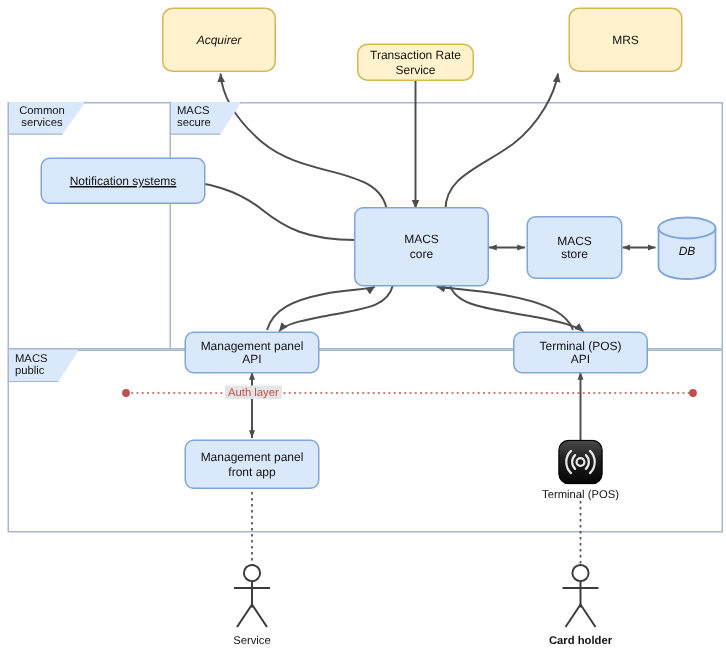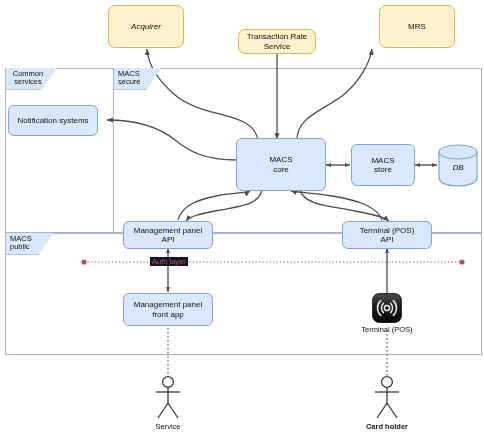--- a/index.html
+++ b/index.html
@@ -118,21 +118,21 @@
     text-align: center;
     font-size: 7.5px;
     color: #111111;
     z-index: 4;
     white-space: nowrap;
   }
   .authlabel {
     position: absolute;
     font-size: 7.5px;
     color: #c0504d;
-    background: #0f172a;
+    background: #e5e5e5;
     padding: 0 2px;
     z-index: 4;
     white-space: nowrap;
   }
 </style>
 </head>
 <body>
 
 <div id="canvas">
 
@@ -216,21 +216,21 @@
     <span class="lbl">Acquirer</span>
   </div>
   <div class="node box-yellow" style="left:238px; top:5px; width:78px; height:25px;margin-top:24px;">
     <span class="lbl">Transaction Rate
 Service</span>
   </div>
   <div class="node box-yellow" style="left:342px; top:5px; width:76px; height:43px;margin-left:37px;">
     <span class="lbl">MRS</span>
   </div>
 
-  <div class="node box-blue" style="left:8px; top:105px; width:90px; height:31px;">
+  <div class="node box-blue" style="left:27px; top:105px; width:110px; height:31px;text-decoration:underline;">
     <span class="lbl">Notification systems</span>
   </div>
 
   <div class="node box-blue" style="left:236px; top:138px; width:90px; height:53px;">
     <span class="lbl">MACS
 core</span>
   </div>
 
   <div class="node box-blue" style="left:351px; top:144px; width:64px; height:42px;">
     <span class="lbl">MACS

